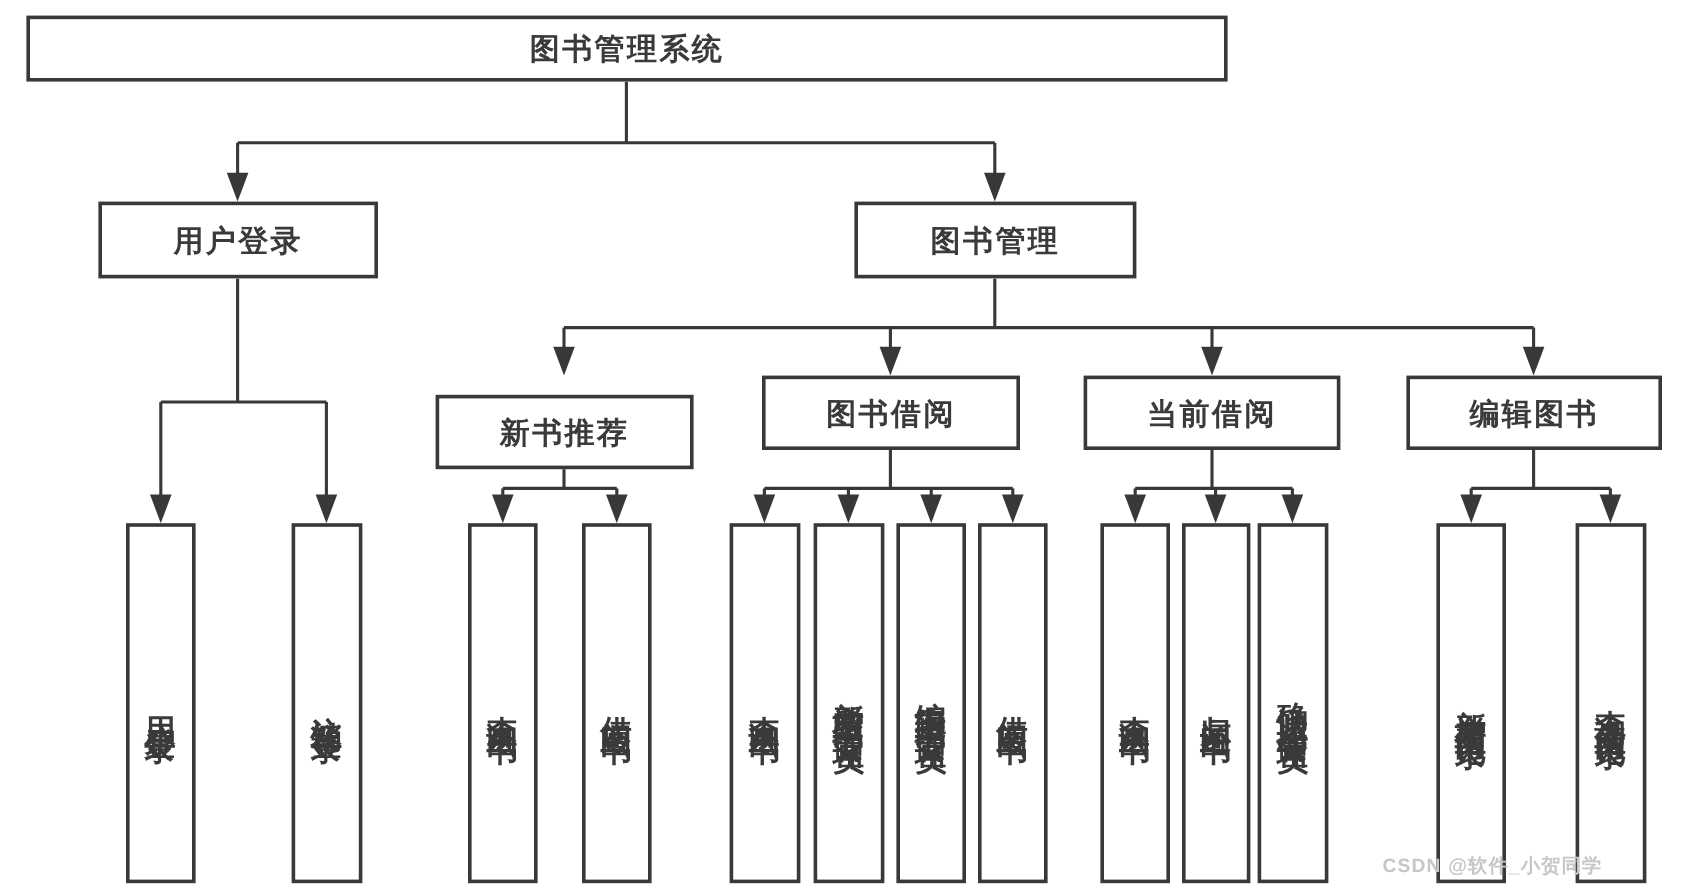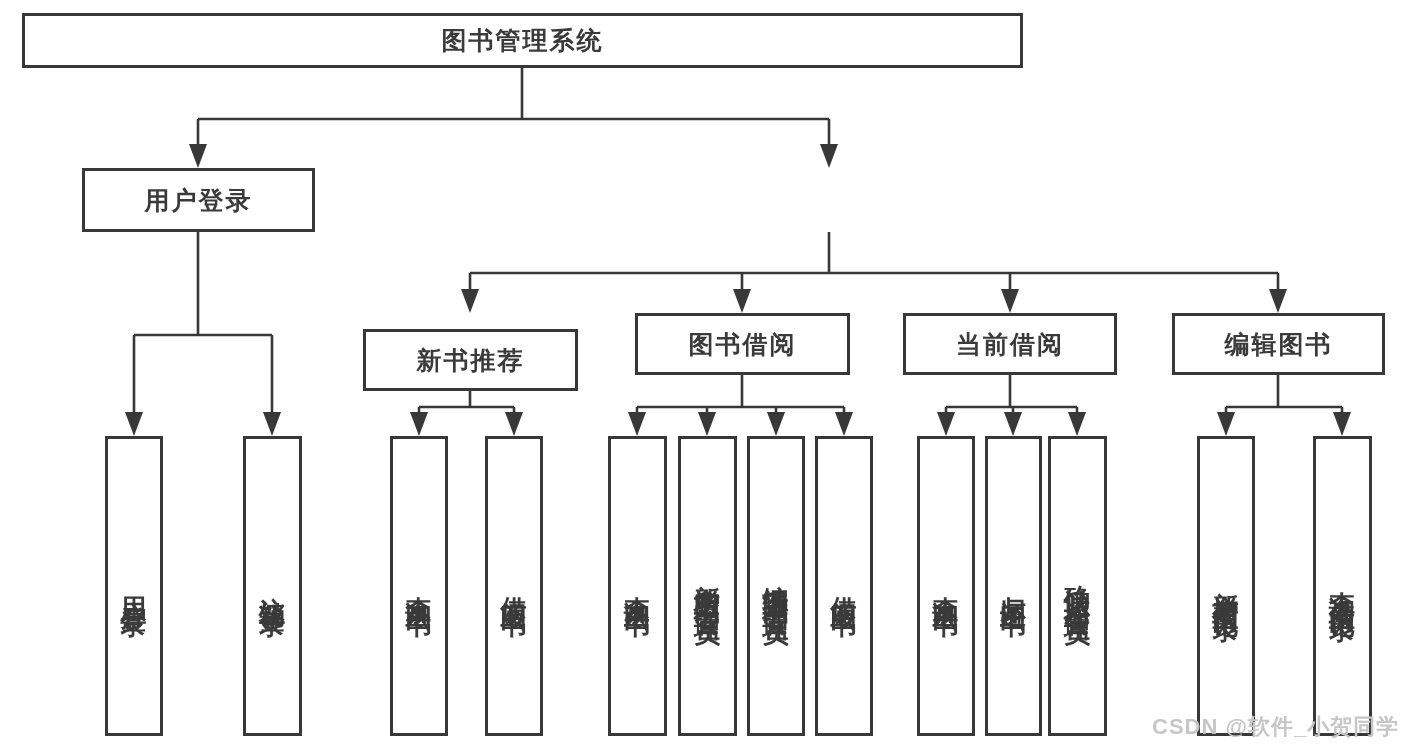--- a/index.html
+++ b/index.html
@@ -42,21 +42,21 @@
     text-orientation:mixed;
     font-size:26px;
     line-height:1;
     letter-spacing:5px;
     color:var(--text);
   }
   .watermark{
     position:absolute;
     left:1152px;
     top:712px;
-    font-size:22px;
+    font-size:16px;
     color:var(--watermark);
     z-index:3;
     white-space:nowrap;
     letter-spacing:1px;
   }
 </style>
 </head>
 <body>
 
 <div id="stage">
@@ -137,20 +137,23 @@
     </g>
   </svg>
 
   <div class="node node-h" style="left:22px;top:13px;width:1001px;height:55px;">
     <span>图书管理系统</span>
   </div>
 
   <div class="node node-h" style="left:82px;top:168px;width:233px;height:64px;">
     <span>用户登录</span>
   </div>
+  <div class="node node-h" style="left:712px;top:168px;width:235px;height:64px;">
+    <span>图书管理</span>
+  </div>
 
   <div class="node node-h" style="left:363px;top:313px;width:215px;height:62px;margin-top:16px;">
     <span>新书推荐</span>
   </div>
   <div class="node node-h" style="left:903px;top:313px;width:214px;height:62px;">
     <span>当前借阅</span>
   </div>
   <div class="node node-h" style="left:635px;top:313px;width:215px;height:62px;">
     <span>图书借阅</span>
   </div>

